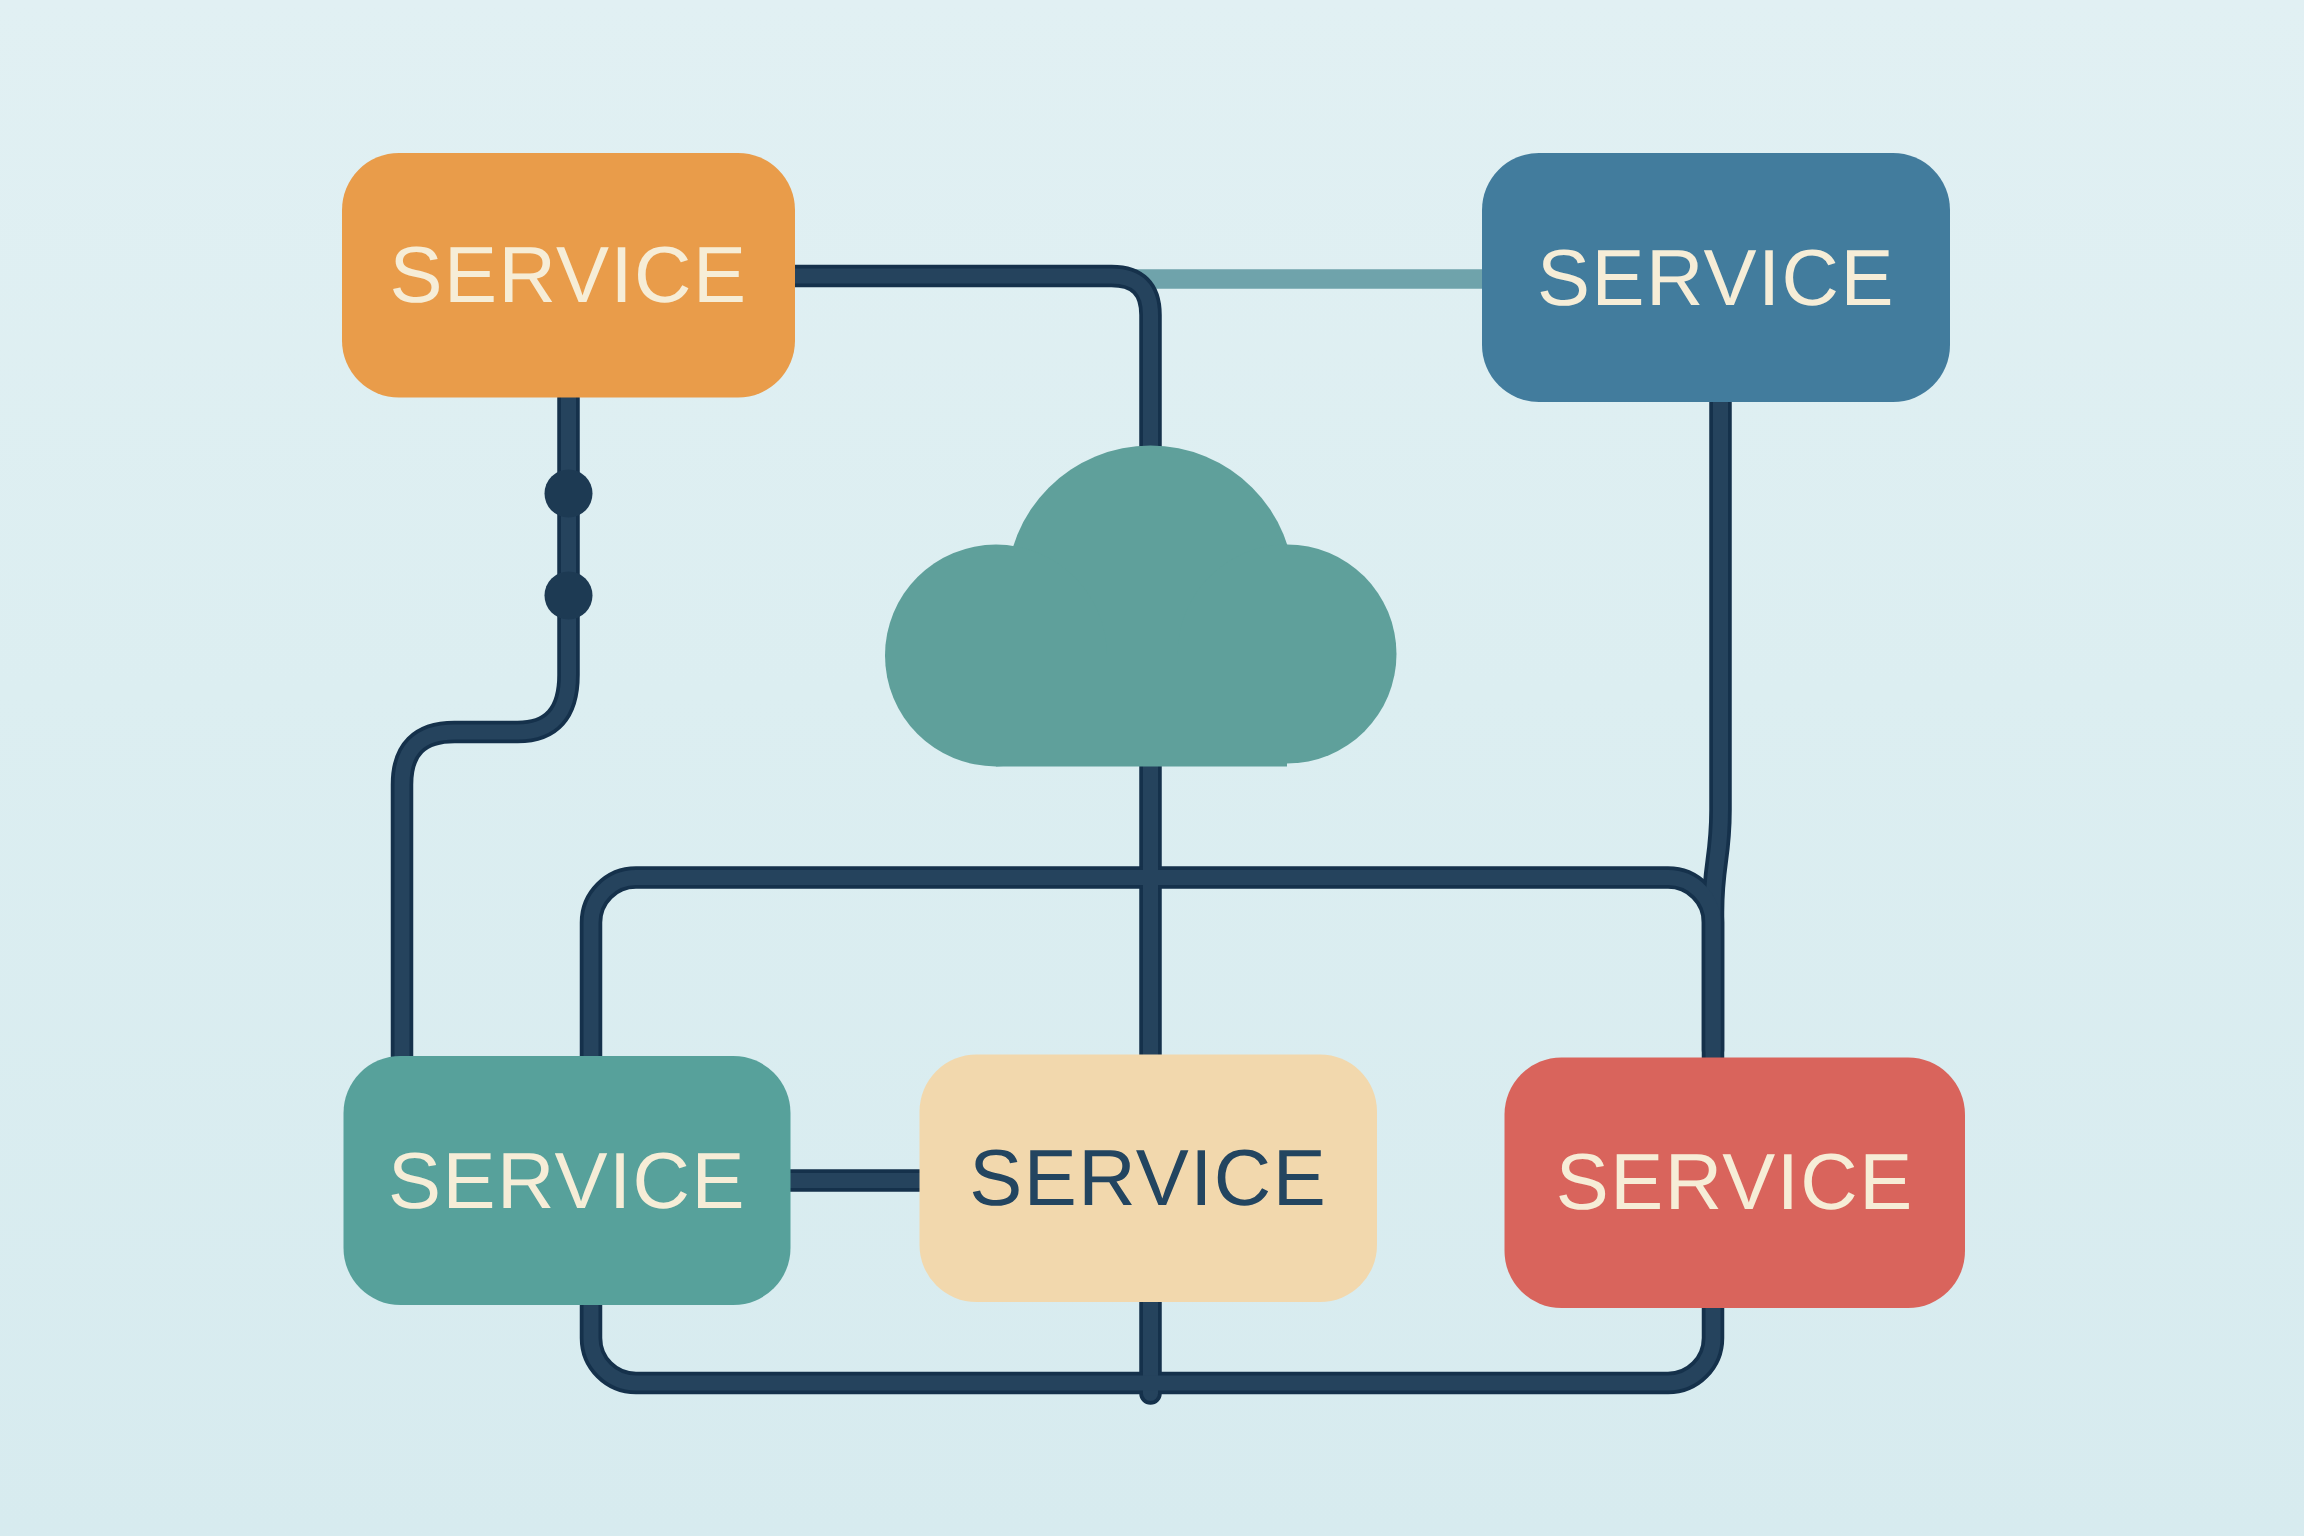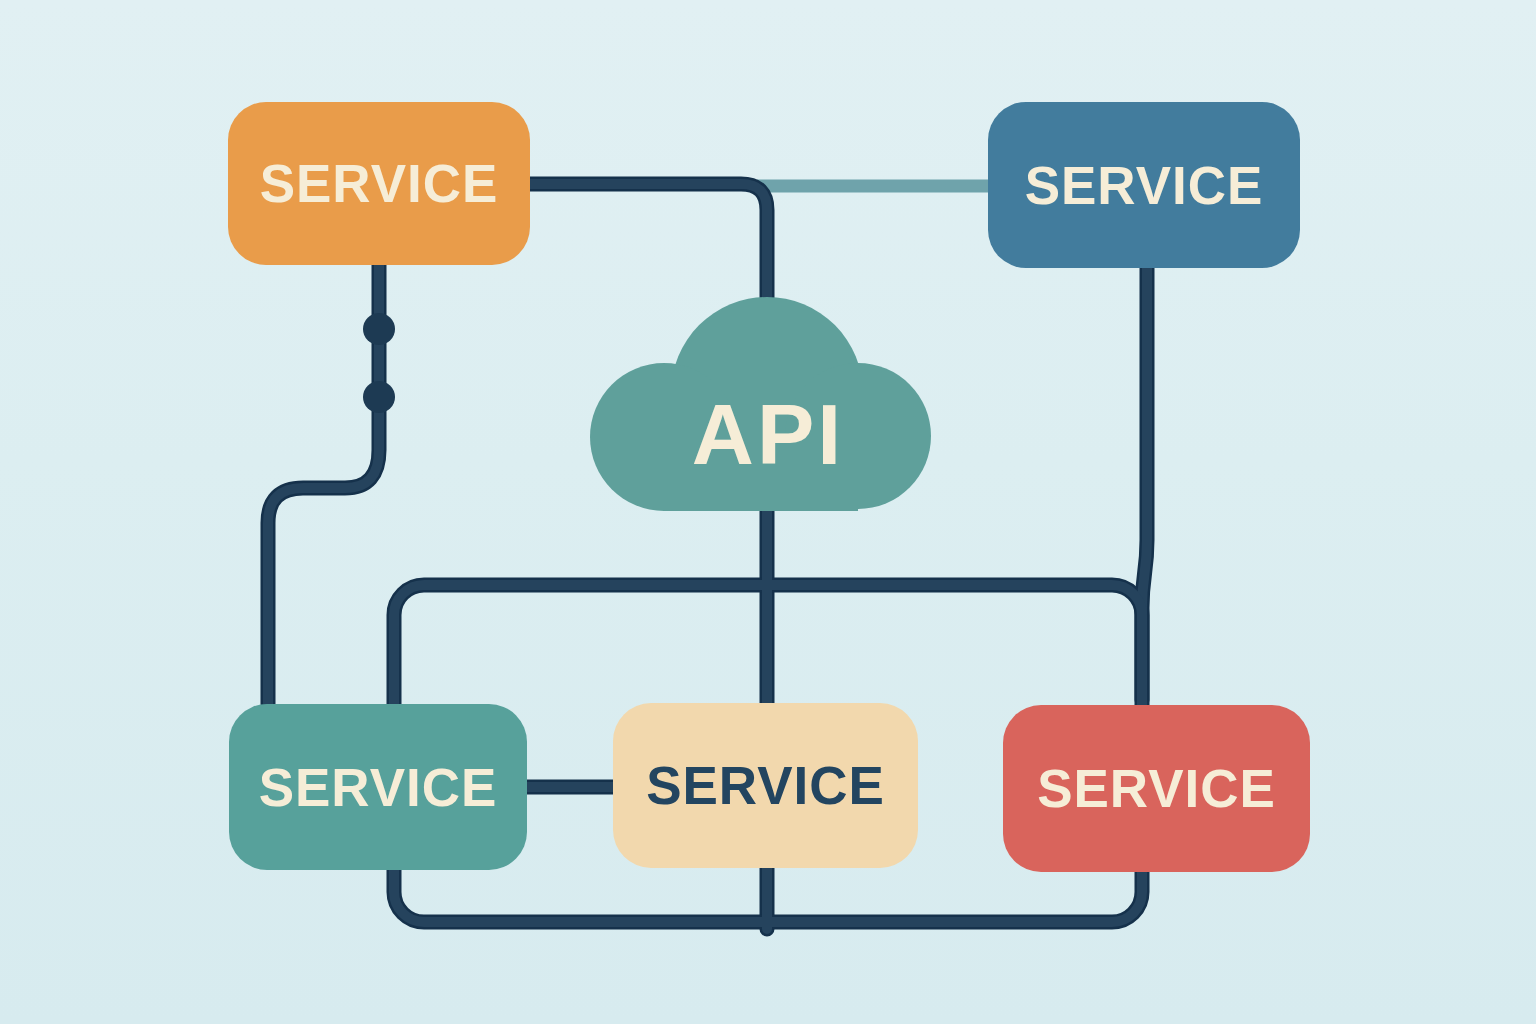--- a/index.html
+++ b/index.html
@@ -22,21 +22,21 @@
   }
   .wire-outer{fill:none;stroke-width:15;stroke-linecap:round;stroke-linejoin:round;}
   .wire-inner{fill:none;stroke-width:10;stroke-linecap:round;stroke-linejoin:round;}
   .wire-teal{fill:none;stroke-width:13;stroke-linecap:butt;}
   .node{
     position:absolute;
     display:flex;
     align-items:center;
     justify-content:center;
     border-radius:38px;
-    font-weight:700;
+    font-weight:400;
     font-size:53px;
     letter-spacing:1px;
     text-align:center;
     user-select:none;
   }
   .node-label{display:block; line-height:1;}
   .api-label{
     position:absolute;
     left:668px; top:386px;
     width:200px; height:96px;
@@ -98,17 +98,14 @@
   </div>
 
   <div class="node" style="left: 613px; top: 703px; width: 305px; height: 165px; background-color: rgb(242, 216, 173); color: rgb(35, 69, 96);">
     <span class="node-label">SERVICE</span>
   </div>
 
   <div class="node" style="left: 1003px; top: 705px; width: 307px; height: 167px; background-color: rgb(217, 100, 92); color: rgb(246, 237, 215);">
     <span class="node-label">SERVICE</span>
   </div>
 
-  <div class="api-label" style="color: rgb(246, 237, 215);">
-    <span>API</span>
-  </div>
 
 </div>
 
 </body></html>

